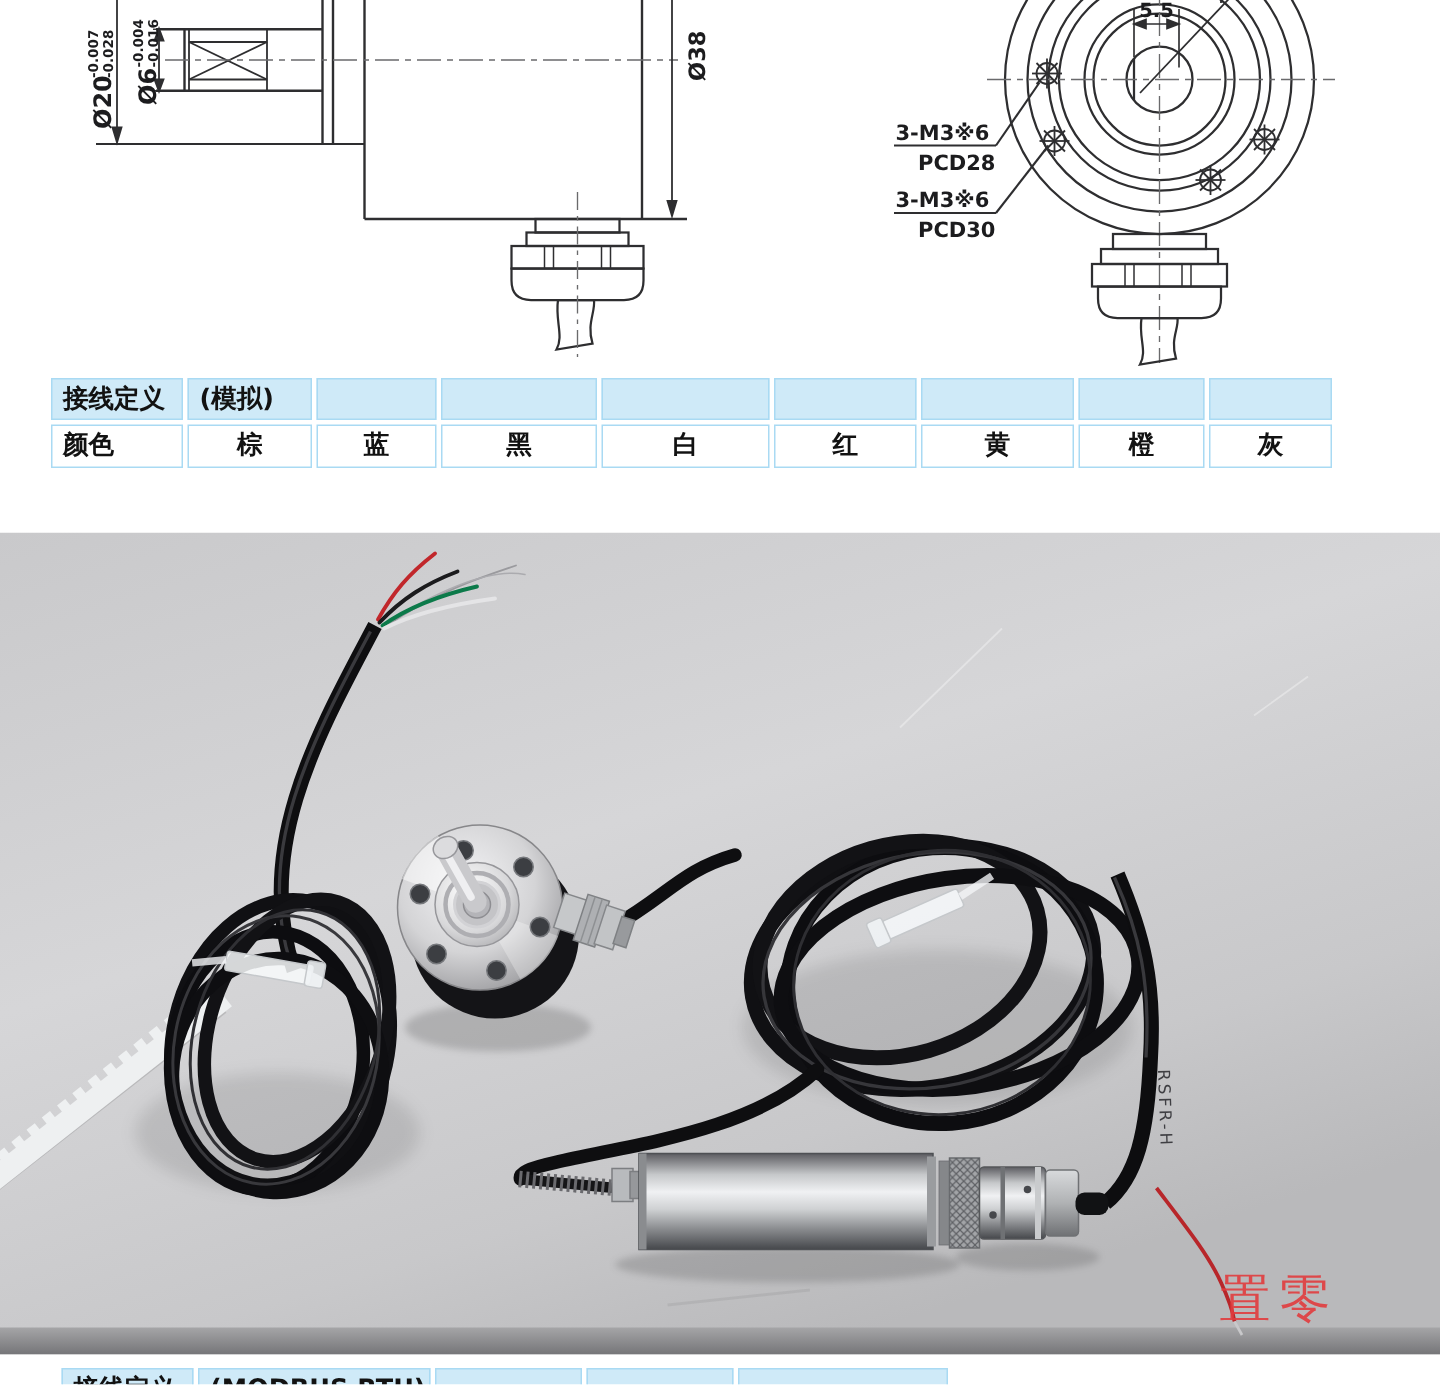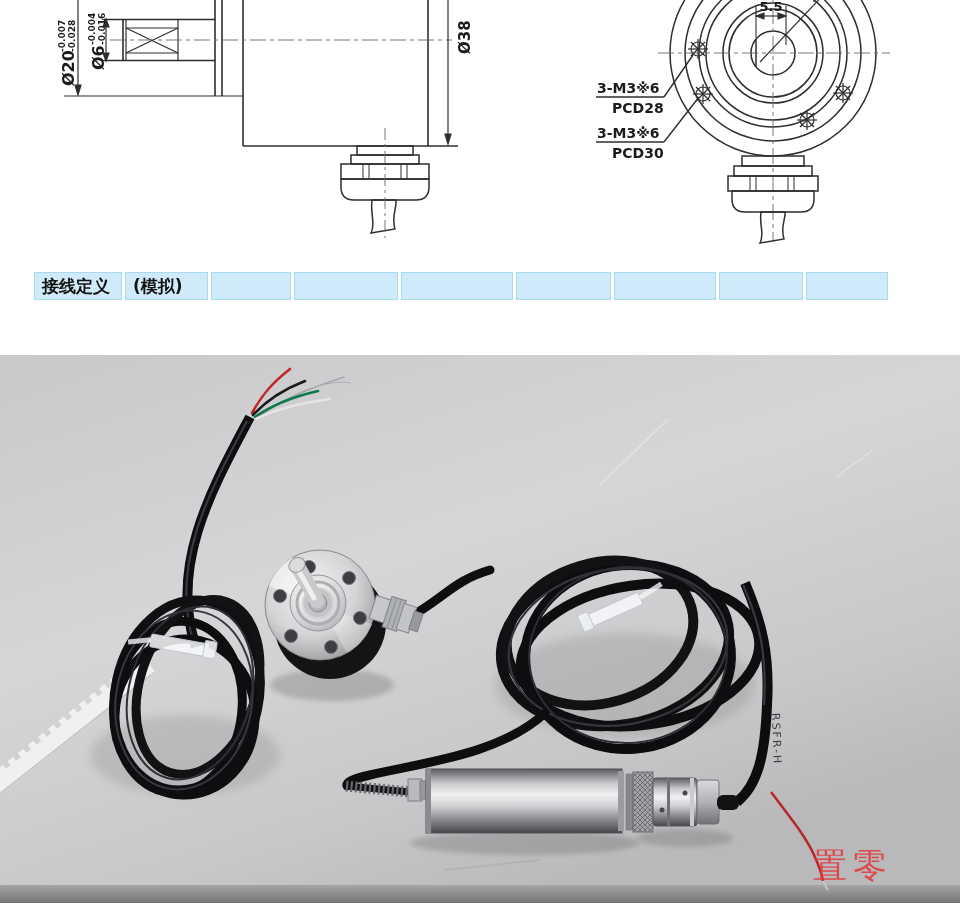--- a/index.html
+++ b/index.html
@@ -2,21 +2,21 @@
 <html><head>
 <meta charset="utf-8">
 <style>
   html,body{margin:0;padding:0;background:#fff;}
   .canvas{
     position:relative;width:960px;height:923px;overflow:hidden;background:#ffffff;
     font-family:"DejaVu Sans","Liberation Sans",sans-serif;
   }
   .abs{position:absolute;}
   
-  table.wt{border-collapse:separate;border-spacing:3px;position:absolute;margin-top:20px;}
+  table.wt{border-collapse:separate;border-spacing:3px;position:absolute;}
   table.wt td{
     border:1.5px solid #a9daf3;background:#ffffff;color:#121212;
     font-weight:bold;font-size:17px;line-height:1;white-space:nowrap;
     text-align:center;padding:0 2px;vertical-align:middle;
   }
   table.wt tr.hdr td{background:#cfeaf8;}
   table.wt td.lft{text-align:left;padding-left:7px;}
   svg text{font-family:"DejaVu Sans","Liberation Sans",sans-serif;}
 </style>
 </head>
@@ -192,20 +192,31 @@
         <tr class="hdr" style="height:28px">
       <td class="lft">接线定义</td>
       <td class="lft">(模拟)</td>
       <td></td>
       <td></td>
       <td></td>
       <td></td>
       <td></td>
       <td></td>
       <td></td>
+    </tr>
+    <tr style="height:29px">
+      <td class="lft">颜色</td>
+      <td>棕</td>
+      <td>蓝</td>
+      <td>黑</td>
+      <td>白</td>
+      <td>红</td>
+      <td>黄</td>
+      <td>橙</td>
+      <td>灰</td>
     </tr>
   </tbody>
     </table>
 
   <svg class="abs" style="left:0;top:355px" width="960" height="548" viewBox="0 0 960 548">
     <defs>
       <linearGradient id="bgGrad" x1="0" y1="0" x2="0.55" y2="1">
         <stop offset="0" stop-color="#c9c9cb"></stop>
           <stop offset="0.45" stop-color="#d6d6d8"></stop>
         <stop offset="0.8" stop-color="#c8c8ca"></stop>

